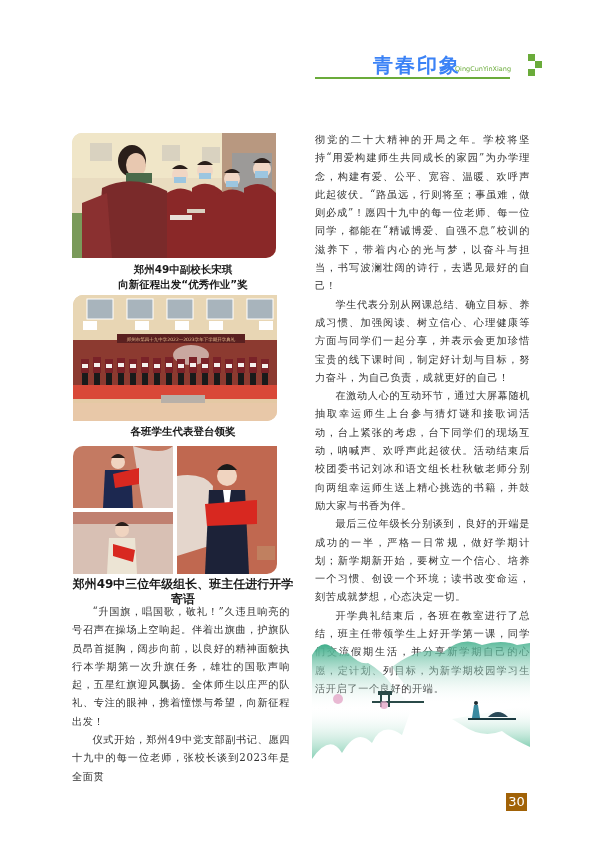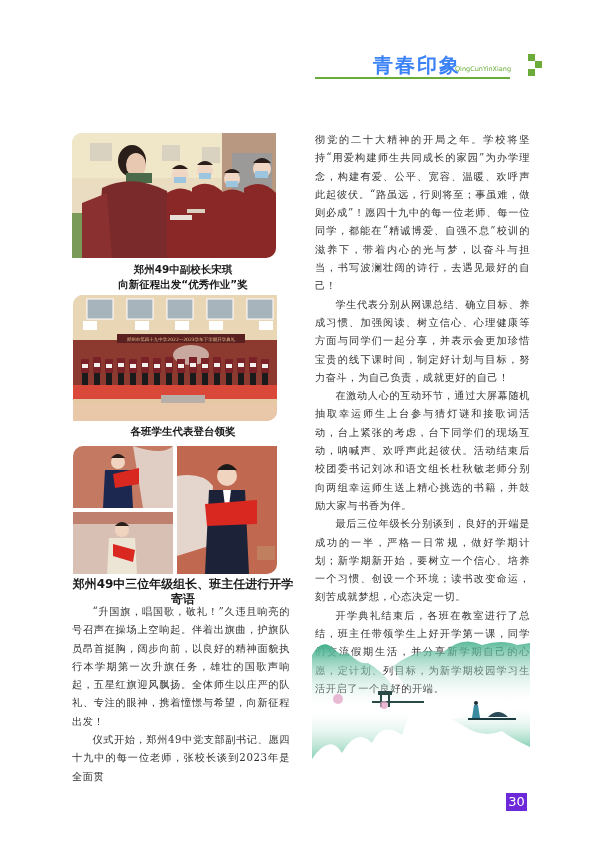--- a/index.html
+++ b/index.html
@@ -15,21 +15,21 @@
 
   
   .photo { position:absolute; border-radius:10px 0 10px 0; overflow:hidden; }
   .caption { position:absolute; left:72px; width:222px; text-align:center; font-family:"DejaVu Sans", sans-serif; font-weight:bold; font-size:10.5px; color:#1a1a1a; line-height:15px; }
 
   
   .col { position:absolute; font-size:10.2px; line-height:18.3px; color:#333; text-align:justify; letter-spacing:0.6px; }
   .col p { text-indent:2em; }
   .col p.noindent { text-indent:0; }
 
-  .pagenum { position:absolute; left:506px; top:793px; width:21px; height:18px; background:#6d28d9; color:#fff; font-family:"DejaVu Sans", sans-serif; font-size:13px; line-height:18px; text-align:center; }
+  .pagenum { position:absolute; left:506px; top:793px; width:21px; height:18px; background:#a16207; color:#fff; font-family:"DejaVu Sans", sans-serif; font-size:13px; line-height:18px; text-align:center; }
 </style>
 </head>
 <body>
 
 <div class="header">
   <div class="header-line"></div>
   <div class="header-title">青春印象</div>
   <div class="header-sub">QingCunYinXiang</div>
   <div class="sq" style="left:213px;top:2px;"></div>
   <div class="sq" style="left:220px;top:9px;"></div>

